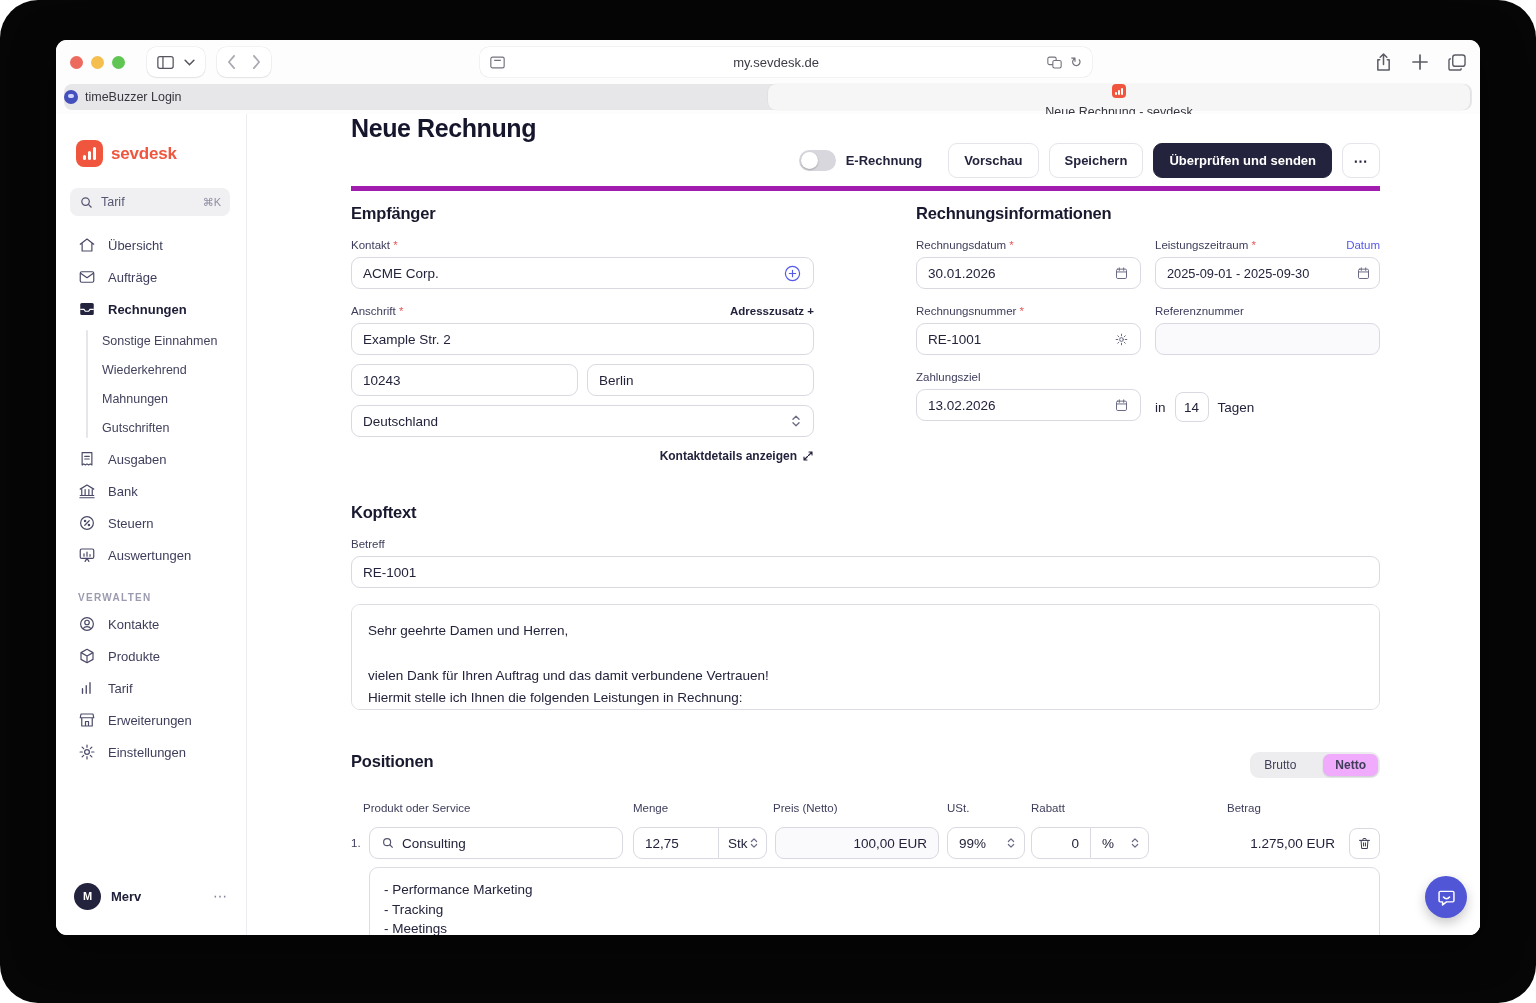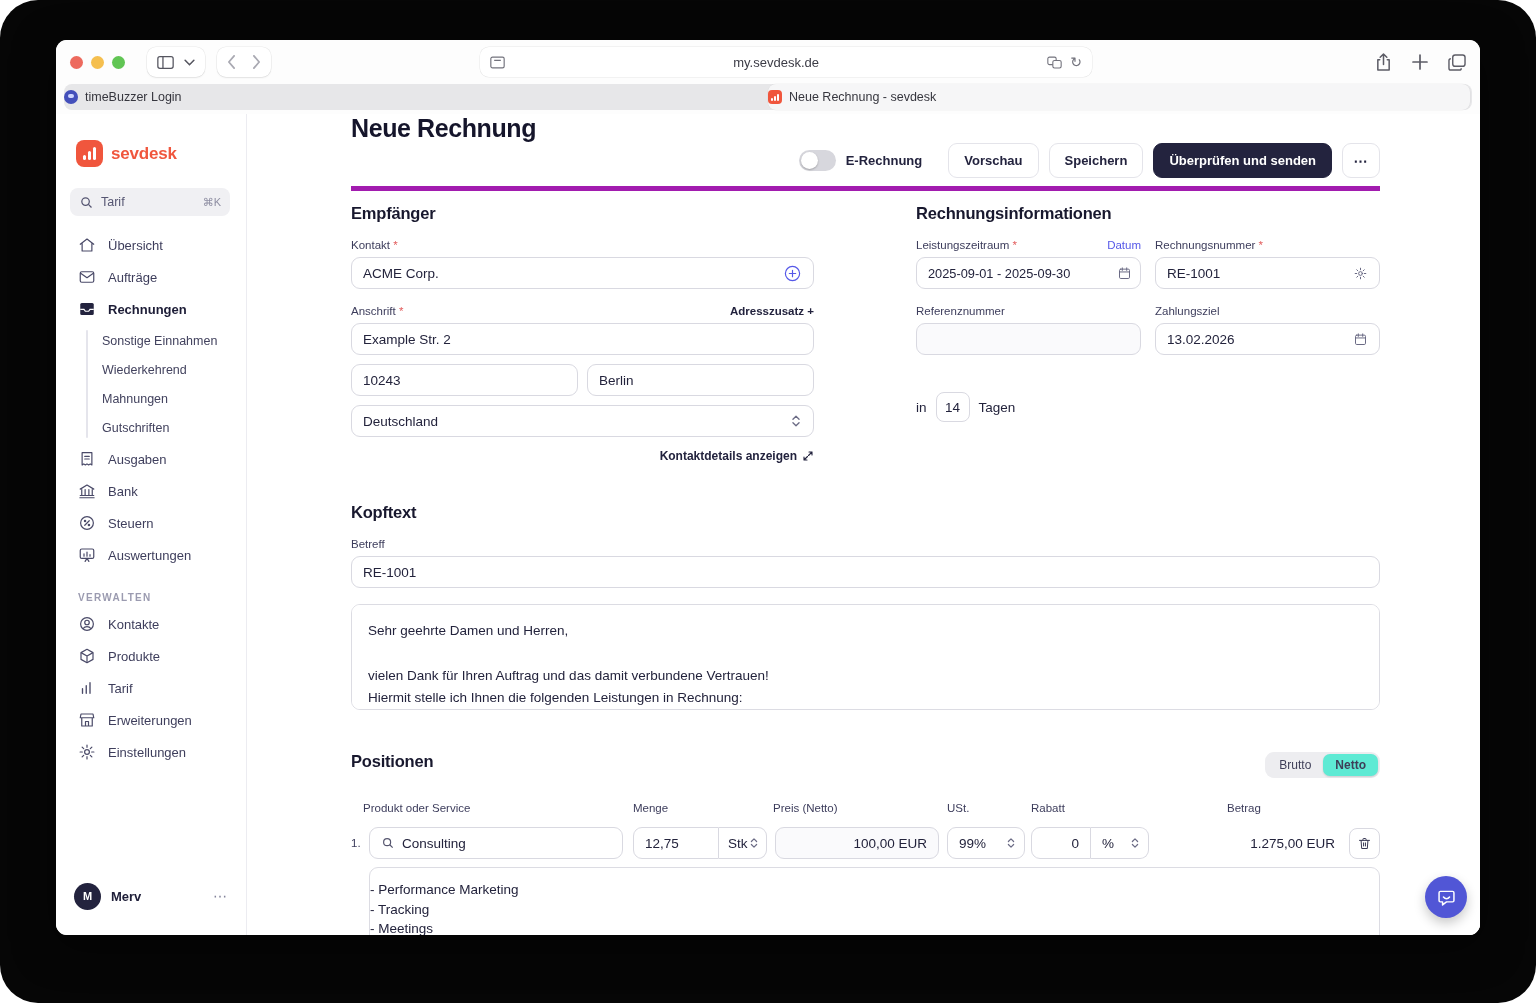--- a/index.html
+++ b/index.html
@@ -13,21 +13,21 @@
   .chip + .chip{margin-left:12px;}
   .sidebar-chip{margin-left:14px;}
   .urlbar{position:absolute;left:424px;top:7px;width:612px;height:30px;background:#fff;border-radius:9px;box-shadow:0 0 0 .5px rgba(0,0,0,.09);display:flex;align-items:center;padding:0 10px;box-sizing:border-box;}
   .url-text{flex:1;text-align:center;font-size:13px;color:#3c3c46;}
   .url-right{display:flex;align-items:center;gap:8px;color:#72727c;font-size:14px;}
   .tb-right{margin-left:auto;display:flex;align-items:center;gap:20px;color:#5c5c66;}
   .tabstrip{height:30px;padding:0 8px 4px 8px;background:#fdfdfd;}
   .strip{position:relative;height:26px;background:#e7e7e9;border-radius:8px;}
   .tab{position:absolute;top:0;height:26px;display:flex;align-items:center;justify-content:flex-start;gap:7px;font-size:12.5px;color:#36363e;}
   .tab-inactive{left:0;width:50%;}
-  .tab-active{left:50%;right:2px;background:#f6f6f7;border-radius:8px;box-shadow:0 0 0 .5px rgba(0,0,0,.05);}
+  .tab-active{left:50%;right:2px;background:#f6f6f7;border-radius:8px;box-shadow:0 0 0 .5px rgba(0,0,0,.05);flex-direction:column;}
   .fav-tb{width:14px;height:14px;border-radius:50%;background:#4450bb;position:relative;flex-shrink:0;}
   .fav-tb::after{content:"";position:absolute;left:4px;top:4px;width:6px;height:4px;border-radius:2px;background:#cfd6ff;}
   .fav-sd{width:14px;height:14px;border-radius:4px;background:#f0563d;display:flex;align-items:flex-end;justify-content:center;gap:1px;padding-bottom:3px;box-sizing:border-box;flex-shrink:0;}
   .fav-sd i{display:block;width:2px;background:#fff;border-radius:1px;}
   
   .app{position:absolute;top:74px;left:0;right:0;bottom:0;display:flex;background:#fff;}
   .side{width:190px;flex-shrink:0;border-right:1px solid #ececf1;position:relative;}
   .logo-row{display:flex;align-items:center;gap:8px;margin:26px 0 0 20px;}
   .logo-mark{width:27px;height:27px;border-radius:8px;background:#f0563d;display:flex;align-items:flex-end;justify-content:center;gap:2px;padding-bottom:7px;box-sizing:border-box;}
   .logo-mark i{display:block;width:3px;background:#fff;border-radius:1.5px;}
@@ -76,37 +76,37 @@
   .grid2{display:grid;grid-template-columns:225px 225px;column-gap:14px;}
   .days{margin-top:36px;height:32px;display:flex;align-items:center;gap:9px;font-size:13.5px;color:#23233c;}
   .day-box{width:34px;height:30px;border:1px solid #d9d9e1;border-radius:8px;display:flex;align-items:center;justify-content:center;box-sizing:border-box;}
   .day-box input{width:24px;border:none;outline:none;text-align:center;font:inherit;color:inherit;}
   .kopf{margin-top:40px;}
   .wide-input{width:100%;}
   textarea.body-text{margin-top:16px;width:100%;height:106px;border:1px solid #dcdce3;border-radius:9px;padding:15px 16px;font:13.5px/1.65 "Liberation Sans",sans-serif;color:#23233c;resize:none;box-sizing:border-box;background:#fff;outline:none;}
   .pos-head-row{margin-top:38px;display:flex;align-items:flex-start;}
   .seg{margin-left:auto;background:#ededf0;border-radius:9px;padding:2px;display:flex;}
   .seg-opt{padding:4px 12px;font-size:12px;color:#3e3e58;border-radius:7px;cursor:pointer;}
-  .seg-opt.sel{background:#5eead4;font-weight:700;box-shadow:0 1px 2px rgba(0,0,0,.14);}
+  .seg-opt.sel{background:#f0abfc;font-weight:700;box-shadow:0 1px 2px rgba(0,0,0,.14);margin-left:15px;}
   .pos-cols{position:relative;height:14px;margin-top:24px;font-size:11.5px;color:#3d3d5c;}
   .pos-cols span{position:absolute;top:0;}
   .pr{display:flex;align-items:center;margin-top:11px;}
   .pr .inp{margin-top:0;}
   .pr-num{width:18px;font-size:11.5px;color:#3d3d5c;}
   .pr-prod{width:254px;gap:7px;}
   .pr-menge{width:86px;margin-left:10px;border-radius:9px 0 0 9px;}
   .pr-unit{width:48px;border-left:none;border-radius:0 9px 9px 0;justify-content:space-between;padding:0 7px 0 9px;}
   .pr-preis{width:164px;margin-left:8px;justify-content:flex-end;background:#fafafc;}
   .pr-ust{width:78px;margin-left:8px;justify-content:space-between;padding:0 8px 0 11px;}
   .pr-rab{width:60px;margin-left:6px;border-radius:9px 0 0 9px;}
   .pr-rab input{text-align:right;}
   .pr-rabu{width:58px;border-left:none;border-radius:0 9px 9px 0;justify-content:space-between;padding:0 8px 0 11px;}
   .pr-betrag{flex:1;text-align:right;font-size:13.5px;color:#23233c;padding-right:14px;}
   .pr-trash{width:31px;height:31px;border:1px solid #d9d9e1;border-radius:8px;display:flex;align-items:center;justify-content:center;color:#3a3a55;cursor:pointer;background:#fff;box-sizing:border-box;}
-  textarea.desc{margin:8px 0 0 18px;width:calc(100% - 18px);height:90px;border:1px solid #dcdce3;border-radius:9px;padding:12px 0;font:13.5px/1.45 "Liberation Sans",sans-serif;color:#23233c;resize:vertical;box-sizing:border-box;outline:none;}
+  textarea.desc{margin:8px 0 0 18px;width:calc(100% - 18px);height:90px;border:1px solid #dcdce3;border-radius:9px;padding:12px 14px;font:13.5px/1.45 "Liberation Sans",sans-serif;color:#23233c;resize:vertical;box-sizing:border-box;outline:none;}
   .chat-fab{position:absolute;right:13px;bottom:17px;width:42px;height:42px;border-radius:50%;background:#5156d6;display:flex;align-items:center;justify-content:center;box-shadow:0 5px 12px rgba(0,0,0,.22);cursor:pointer;}
   svg{display:block;}
 </style>
 </head>
 <body>
 
 <div class="frame">
 <div class="window">
 
   <div class="toolbar">
@@ -406,20 +406,34 @@
                     <svg width="12" height="12" viewBox="0 0 24 24" fill="none" stroke="#23233e" stroke-width="2.2" stroke-linecap="round" stroke-linejoin="round">
                       <path d="M14 4h6v6M20 4l-7 7M10 20H4v-6M4 20l7-7"></path>
                     </svg>
                   </span>
             </div>
           </div>
 
           <div class="col">
             <h2 class="sec">Rechnungsinformationen</h2>
             <div class="grid2">
+              <div>
+                <div class="lbl">
+                      <span class="req">Rechnungsdatum</span>
+                    </div>
+                <div class="inp">
+                  <input value="30.01.2026" style="">
+                  <span class="trail">
+                        <svg width="15" height="15" viewBox="0 0 24 24" fill="none" stroke="#6b6b85" stroke-width="1.6" stroke-linecap="round">
+                          <rect x="4" y="5" width="16" height="15" rx="2"></rect>
+                          <path d="M4 9.5h16M8.5 3v4M15.5 3v4"></path>
+                        </svg>
+                      </span>
+                </div>
+              </div>
               <div>
                 <div class="lbl">
                       <span class="req">Leistungszeitraum</span>
                       <span class="link-accent">Datum</span>
                     </div>
                 <div class="inp" style="padding-right:8px;">
                   <input style="font-size: 12.8px;" value="2025-09-01 - 2025-09-30">
                   <span class="trail" style="margin-left:4px">
                         <svg width="15" height="15" viewBox="0 0 24 24" fill="none" stroke="#6b6b85" stroke-width="1.6" stroke-linecap="round">
                           <rect x="4" y="5" width="16" height="15" rx="2"></rect>

